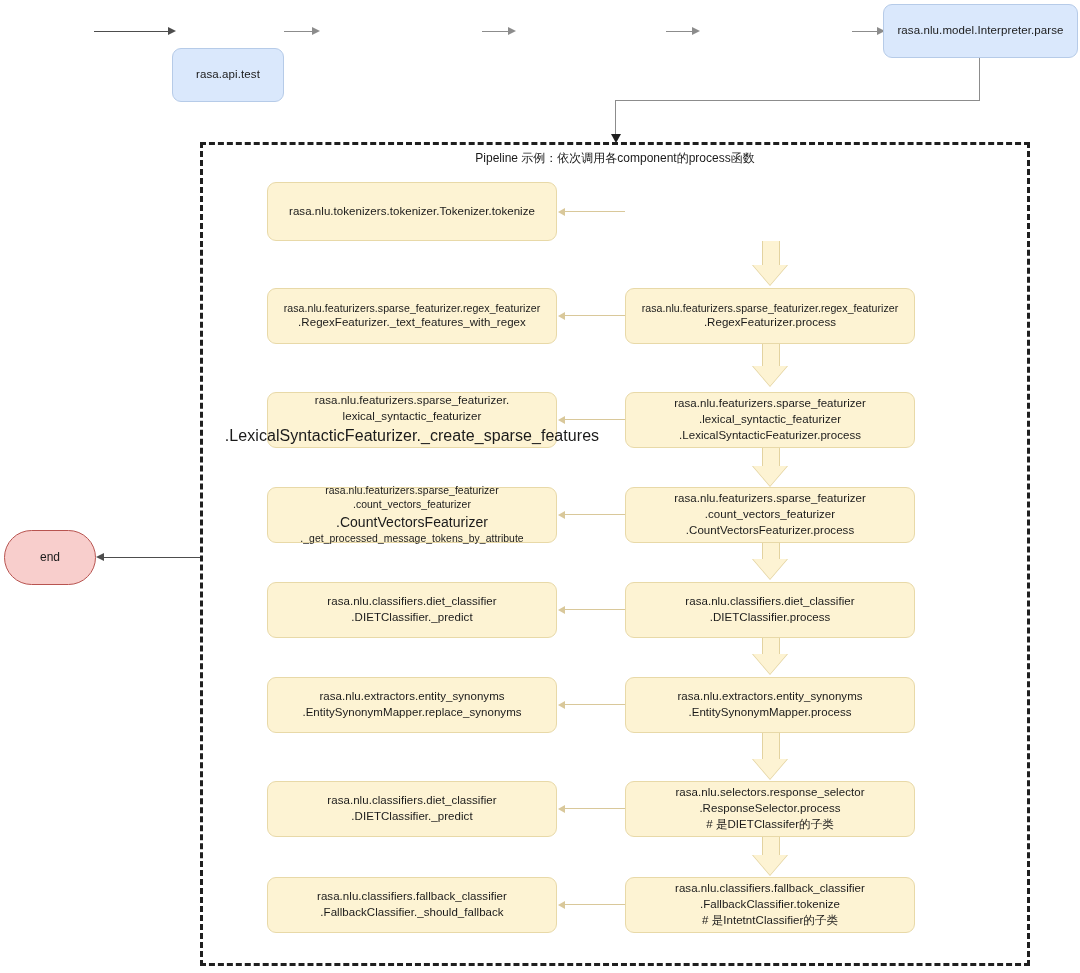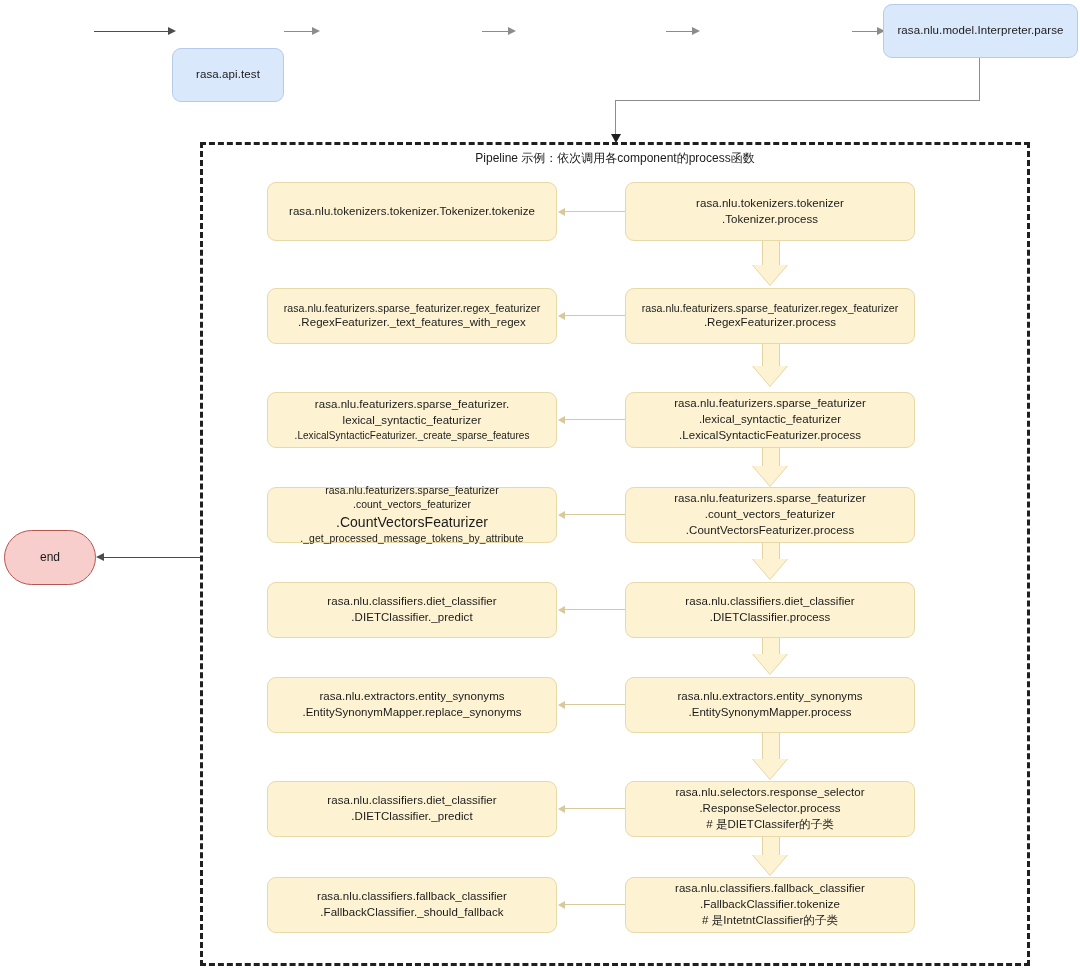--- a/index.html
+++ b/index.html
@@ -193,26 +193,20 @@
 
   <div class="node terminator node-end" style="left:4px; top:530px; width:92px; height:55px;">
     <span>end</span>
   </div>
   <div class="seg h dark" style="left:104px; top:557px; width:97px;"></div>
   <div class="arrowhead ah-left" style="left:96px; top:552.5px;"></div>
 
   <div id="pipeline-box"></div>
   <div id="pipeline-title">Pipeline 示例：依次调用各component的process函数</div>
 
-  <div class="node node-yellow" style="left:625px; top:182px; width:290px; height:59px;">
-    <span>
-      <span class="line">rasa.nlu.tokenizers.tokenizer</span>
-      <span class="line">.Tokenizer.process</span>
-    </span>
-  </div>
   <div class="node node-yellow" style="left:267px; top:182px; width:290px; height:59px;">
     <span>
       <span class="line">rasa.nlu.tokenizers.tokenizer.Tokenizer.tokenize</span>
     </span>
   </div>
   <div class="tan-line" style="left:565px; top:211px; width:60px;"></div>
   <div class="tan-ah-left" style="left:558px; top:207.5px;"></div>
   <div class="block-arrow" style="left:752px; top:241px;">
     <div class="shaft" style="left:10px; top:0; width:16px; height:26px;"></div>
     <div class="head-border" style="left:-0.4px; top:24px;"></div>
@@ -243,21 +237,21 @@
     <span>
       <span class="line">rasa.nlu.featurizers.sparse_featurizer</span>
       <span class="line">.lexical_syntactic_featurizer</span>
       <span class="line">.LexicalSyntacticFeaturizer.process</span>
     </span>
   </div>
   <div class="node node-yellow" style="left:267px; top:392px; width:290px; height:56px;">
     <span>
       <span class="line">rasa.nlu.featurizers.sparse_featurizer.</span>
       <span class="line">lexical_syntactic_featurizer</span>
-      <span class="line" style="font-size:10px">.LexicalSyntacticFeaturizer._create_sparse_features</span>
+      <span class="line" style="font-size:16px">.LexicalSyntacticFeaturizer._create_sparse_features</span>
     </span>
   </div>
   <div class="tan-line" style="left:565px; top:419px; width:60px;"></div>
   <div class="tan-ah-left" style="left:558px; top:415.5px;"></div>
   <div class="block-arrow" style="left:752px; top:448px;">
     <div class="shaft" style="left:10px; top:0; width:16px; height:20px;"></div>
     <div class="head-border" style="left:-0.4px; top:18px;"></div>
     <div class="head" style="left:1px; top:18px;"></div>
   </div>
 

